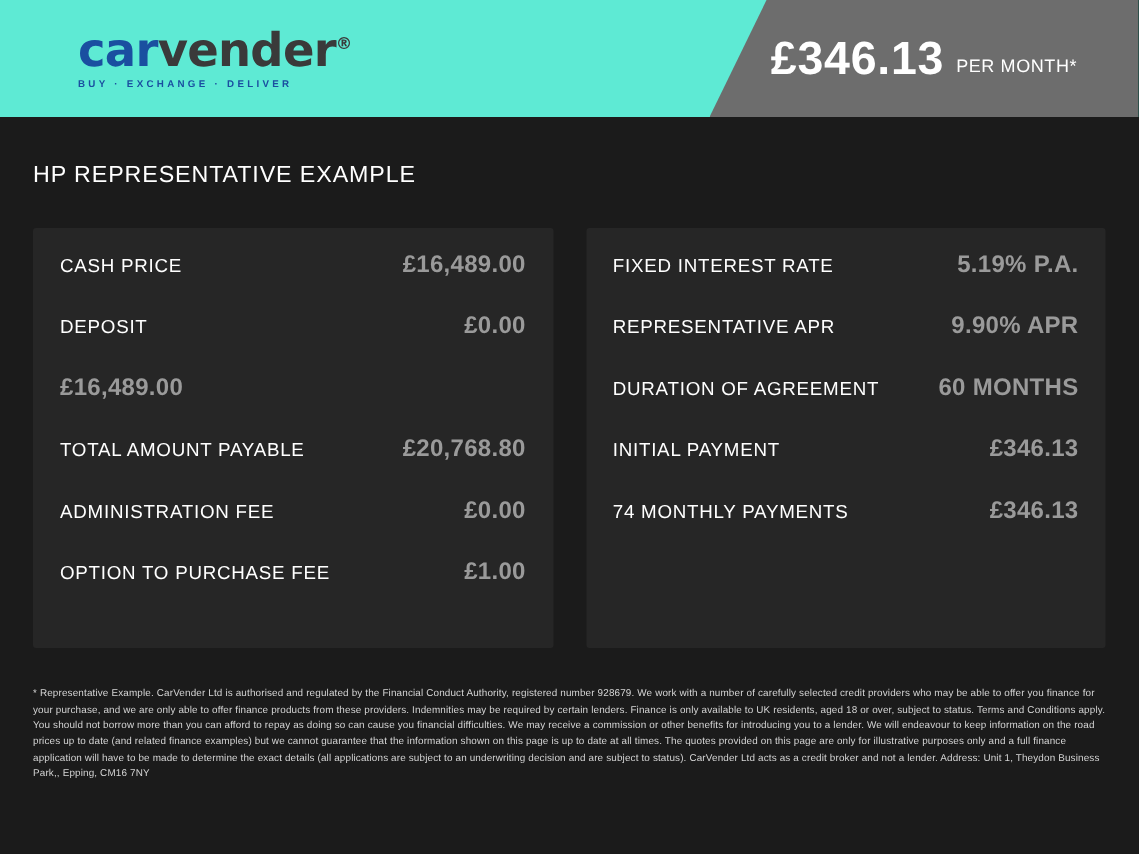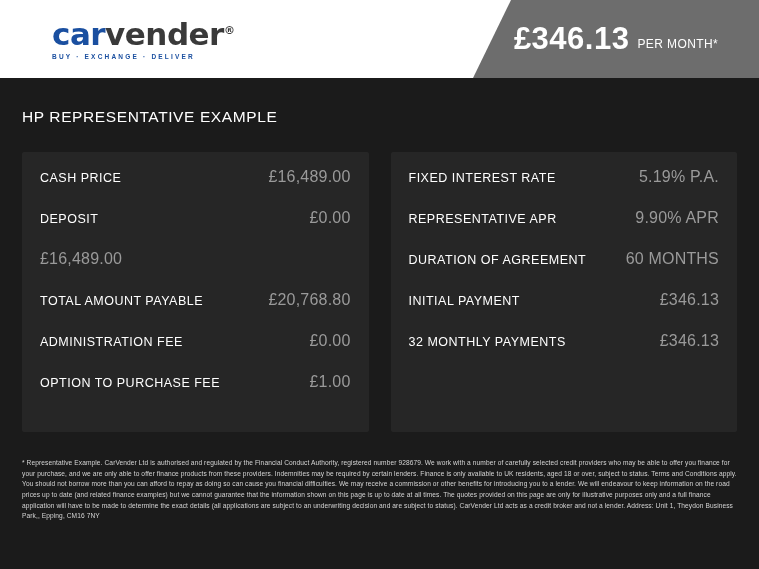--- a/index.html
+++ b/index.html
@@ -7,21 +7,21 @@
     width: 759px; height: 569px;
     background: #1b1b1b;
     font-family: "Liberation Sans", sans-serif;
     overflow: hidden;
   }
 
   
   .header {
     position: relative;
     width: 759px; height: 78px;
-    background: #ffffff;
+    background: #5eead4;
     display: flex;
     align-items: center;
   }
   .logo-wrap {
     padding-left: 52px;
     display: flex;
     flex-direction: column;
     justify-content: center;
   }
   .logo-text {
@@ -98,21 +98,21 @@
   }
   .row-label {
     color: #ffffff;
     font-size: 12.5px;
     font-weight: normal;
     letter-spacing: 0.5px;
   }
   .row-value {
     color: #9a9a9a;
     font-size: 16px;
-    font-weight: normal;
+    font-weight: bold;
     letter-spacing: 0.2px;
   }
 
   
   .disclaimer {
     color: #d4d4d4;
     font-size: 6.6px;
     line-height: 1.62;
     letter-spacing: 0.1px;
     padding: 26px 22px 0 22px;
@@ -174,20 +174,20 @@
     </div>
     <div class="row">
       <span class="row-label">DURATION OF AGREEMENT</span>
       <span class="row-value">60 MONTHS</span>
     </div>
     <div class="row">
       <span class="row-label">INITIAL PAYMENT</span>
       <span class="row-value">£346.13</span>
     </div>
     <div class="row">
-      <span class="row-label">32 MONTHLY PAYMENTS</span>
+      <span class="row-label">74 MONTHLY PAYMENTS</span>
       <span class="row-value">£346.13</span>
     </div>
   </div>
 
 </div>
 
 <div class="disclaimer">* Representative Example. CarVender Ltd  is authorised and regulated by the Financial Conduct Authority, registered number 928679. We work with a number of carefully selected credit providers who may be able to offer you finance for your purchase, and we are only able to offer finance products from these providers. Indemnities may be required by certain lenders. Finance is only available to UK residents, aged 18 or over, subject to status. Terms and Conditions apply. You should not borrow more than you can afford to repay as doing so can cause you financial difficulties. We may receive a commission or other benefits for introducing you to a lender. We will endeavour to keep information on the road prices up to date (and related finance examples) but we cannot guarantee that the information shown on this page is up to date at all times. The quotes provided on this page are only for illustrative purposes only and a full finance application will have to be made to determine the exact details (all applications are subject to an underwriting decision and are subject to status). CarVender Ltd  acts as a credit broker and not a lender. Address: Unit 1, Theydon Business Park,, Epping, CM16 7NY</div>
 
 </body></html>

